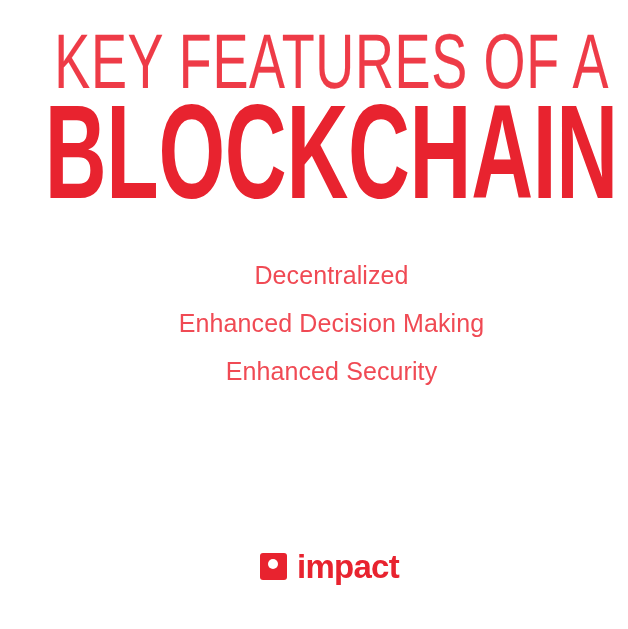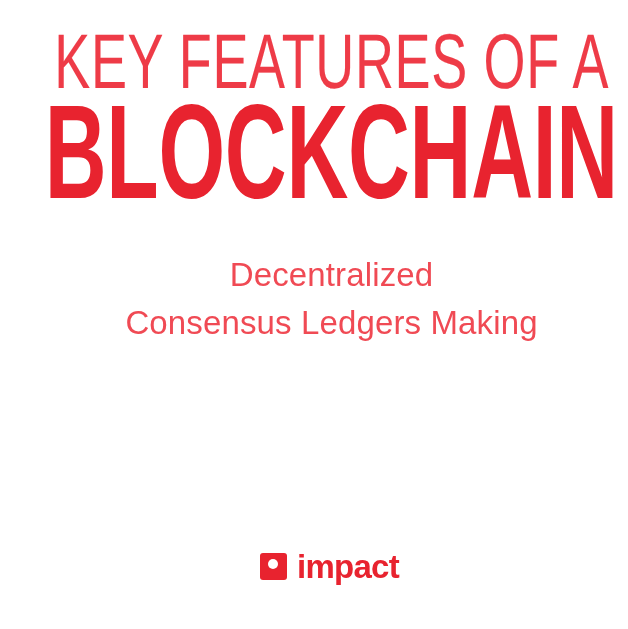--- a/index.html
+++ b/index.html
@@ -69,21 +69,21 @@
     flex-direction: column;
     align-items: center;
     list-style: none;
     padding: 0;
   }
 
   .feature-item {
     color: #f04a54;
     font-family: "Liberation Sans", sans-serif;
     font-weight: 300;
-    font-size: 33px;
+    font-size: 25px;
     line-height: 48px;
     letter-spacing: 0.004em;
     white-space: nowrap;
     text-align: center;
   }
 
   
   .logo {
     position: absolute;
     left: 0;
@@ -131,21 +131,22 @@
 
 <div class="poster">
 
   <div class="headline-block">
     <div class="title-thin">KEY FEATURES OF A</div>
     <div class="title-bold">BLOCKCHAIN</div>
   </div>
 
   <ul class="feature-list">
     <li class="feature-item">Decentralized</li>
-    <li class="feature-item">Consensus Ledgers Making</li>
+    <li class="feature-item">Enhanced Decision Making</li>
+    <li class="feature-item">Enhanced Security</li>
   </ul>
 
   <div class="logo">
     <span class="logo-mark">
       <span class="logo-mark-dot"></span>
     </span>
     <span class="logo-word">impact</span>
   </div>
 
 </div>

